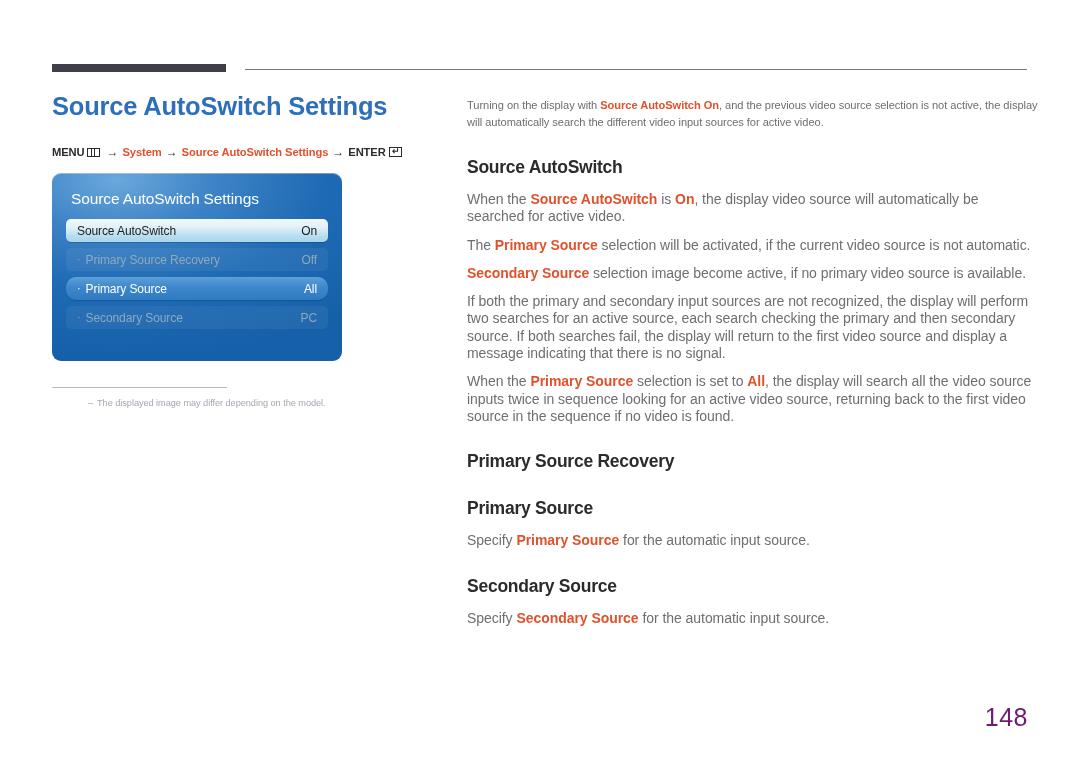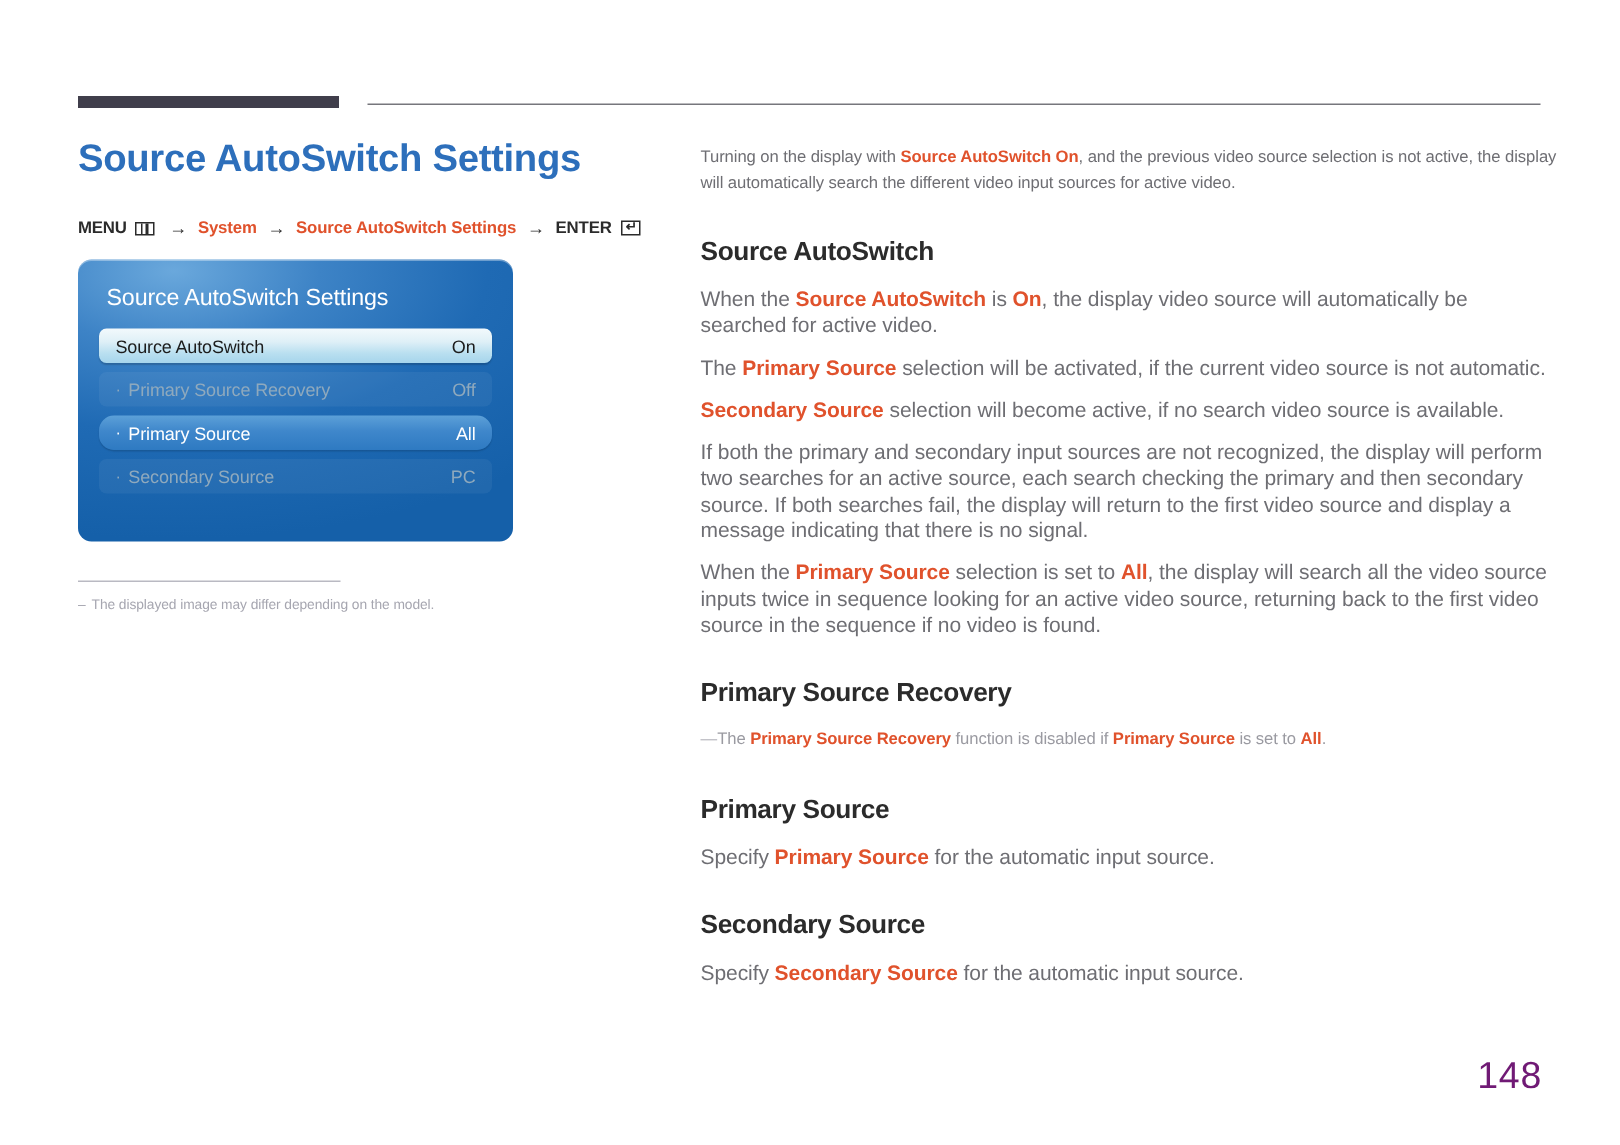--- a/index.html
+++ b/index.html
@@ -57,21 +57,20 @@
   }
   .menu-path {
     margin-top: 24px;
     font-size: 11.2px;
     font-weight: bold;
     color: #2b2b2b;
     letter-spacing: -0.1px;
     white-space: nowrap;
     display: flex;
     align-items: center;
-    justify-content: space-between;
   }
   .menu-path .accent { color: #e0522c; }
   .menu-path .arrow {
     color: #2b2b2b;
     font-weight: normal;
     margin: 0 4px;
     font-size: 12px;
   }
   .glyph-menu {
     display: inline-block;
@@ -193,20 +192,21 @@
     width: 100%;
     height: 1px;
     background: #b9b9c2;
   }
   .caption {
     margin-top: 10px;
     font-size: 9.2px;
     color: #a6a6b0;
     white-space: nowrap;
     letter-spacing: -0.05px;
+    margin-left: 36px;
   }
   .caption .dash { margin-right: 4px; }
 
   
   .right-col {
     position: absolute;
     left: 467px;
     top: 97px;
     width: 572px;
   }
@@ -324,29 +324,28 @@
   <div class="intro">
     <span>Turning on the display with </span><span class="accent">Source AutoSwitch On</span><span>, and the previous video source selection is not active, the display will automatically search the different video input sources for active video.</span>
   </div>
 
   <div id="sections-host">
       <div class="sec">
         <h2 class="sec-title">Source AutoSwitch</h2>
         <div class="body">
           <p class="para"><span>When the </span><span class="accent">Source AutoSwitch</span><span> is </span><span class="accent">On</span><span>, the display video source will automatically be searched for active video.</span></p>
           <p class="para"><span>The </span><span class="accent">Primary Source</span><span> selection will be activated, if the current video source is not automatic.</span></p>
-          <p class="para"><span class="accent">Secondary Source</span><span> selection will become active, if no search video source is available.</span></p>
+          <p class="para"><span class="accent">Secondary Source</span><span> selection image become active, if no primary video source is available.</span></p>
           <p class="para"><span>If both the primary and secondary input sources are not recognized, the display will perform two searches for an active source, each search checking the primary and then secondary source. If both searches fail, the display will return to the first video source and display a message indicating that there is no signal.</span></p>
           <p class="para"><span>When the </span><span class="accent">Primary Source</span><span> selection is set to </span><span class="accent">All</span><span>, the display will search all the video source inputs twice in sequence looking for an active video source, returning back to the first video source in the sequence if no video is found.</span></p>
         </div>
       </div>
       <div class="sec">
         <h2 class="sec-title">Primary Source Recovery</h2>
         <div class="body">
-          <p class="note"><span class="ndash">―</span><span>The </span><span class="accent">Primary Source Recovery</span><span> function is disabled if </span><span class="accent">Primary Source</span><span> is set to </span><span class="accent">All</span><span>.</span></p>
         </div>
       </div>
       <div class="sec">
         <h2 class="sec-title">Primary Source</h2>
         <div class="body">
           <p class="para"><span>Specify </span><span class="accent">Primary Source</span><span> for the automatic input source.</span></p>
         </div>
       </div>
       <div class="sec">
         <h2 class="sec-title">Secondary Source</h2>

